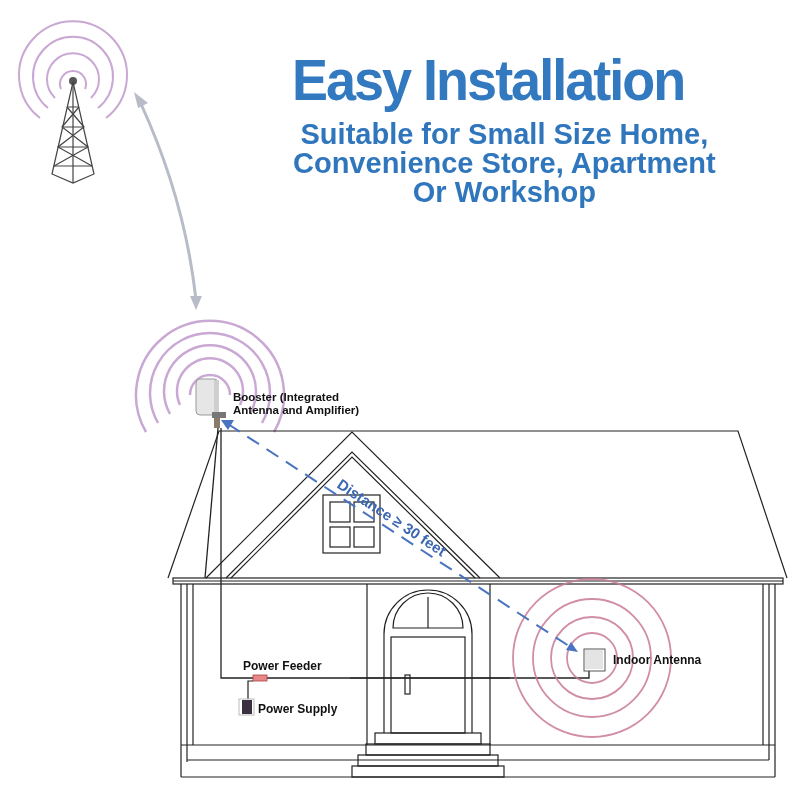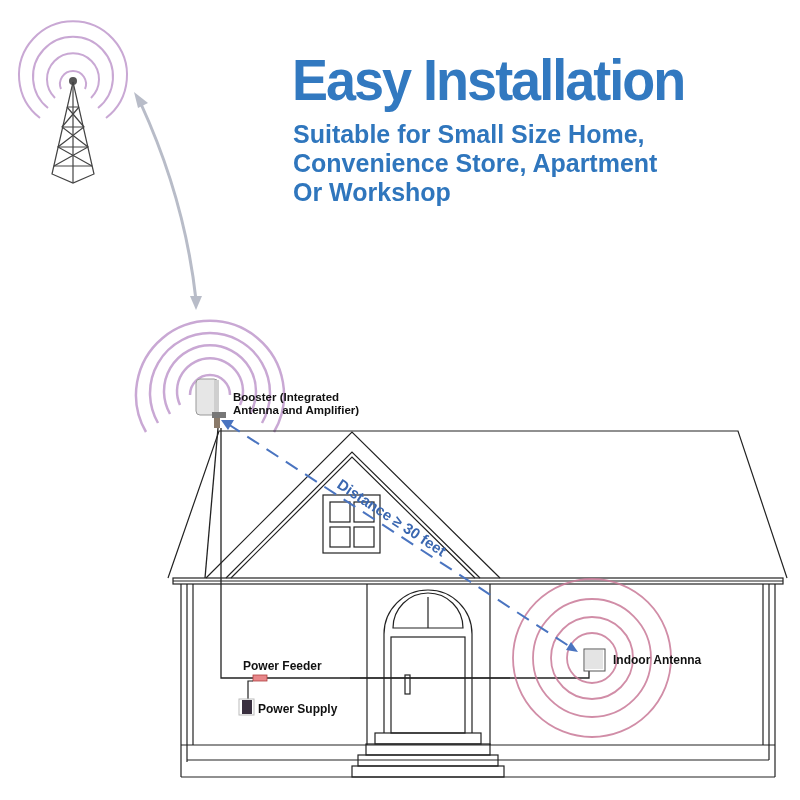--- a/index.html
+++ b/index.html
@@ -1,18 +1,18 @@
 <!DOCTYPE html>
 <html><head>
 <meta charset="utf-8">
 <style>
   html,body{margin:0;padding:0;background:#fff;}
   body{width:800px;height:800px;position:relative;overflow:hidden;font-family:"Liberation Sans",sans-serif;}
   .title{position:absolute;left:292px;top:50px;font-family:"Liberation Sans",sans-serif;font-weight:bold;font-size:54px;color:#3279c0;letter-spacing:-2px;line-height:60px;white-space:nowrap;transform:scaleY(1.05);}
-  .subtitle{position:absolute;left:293px;top:120px;font-weight:bold;font-size:25px;color:#2f76bd;line-height:29px;white-space:pre-line;}
+  .subtitle{position:absolute;left:293px;top:120px;font-weight:bold;font-size:29px;color:#2f76bd;line-height:29px;white-space:pre-line;text-align:center;}
   svg{position:absolute;left:0;top:0;}
   .lbl{font-family:"Liberation Sans",sans-serif;font-weight:bold;fill:#111;}
   .dist{font-family:"Liberation Sans",sans-serif;font-weight:bold;fill:#3a67b0;}
 </style>
 </head>
 <body>
 
 <div class="title">Easy Installation</div>
 <div class="subtitle">Suitable for Small Size Home,
 Convenience Store, Apartment

